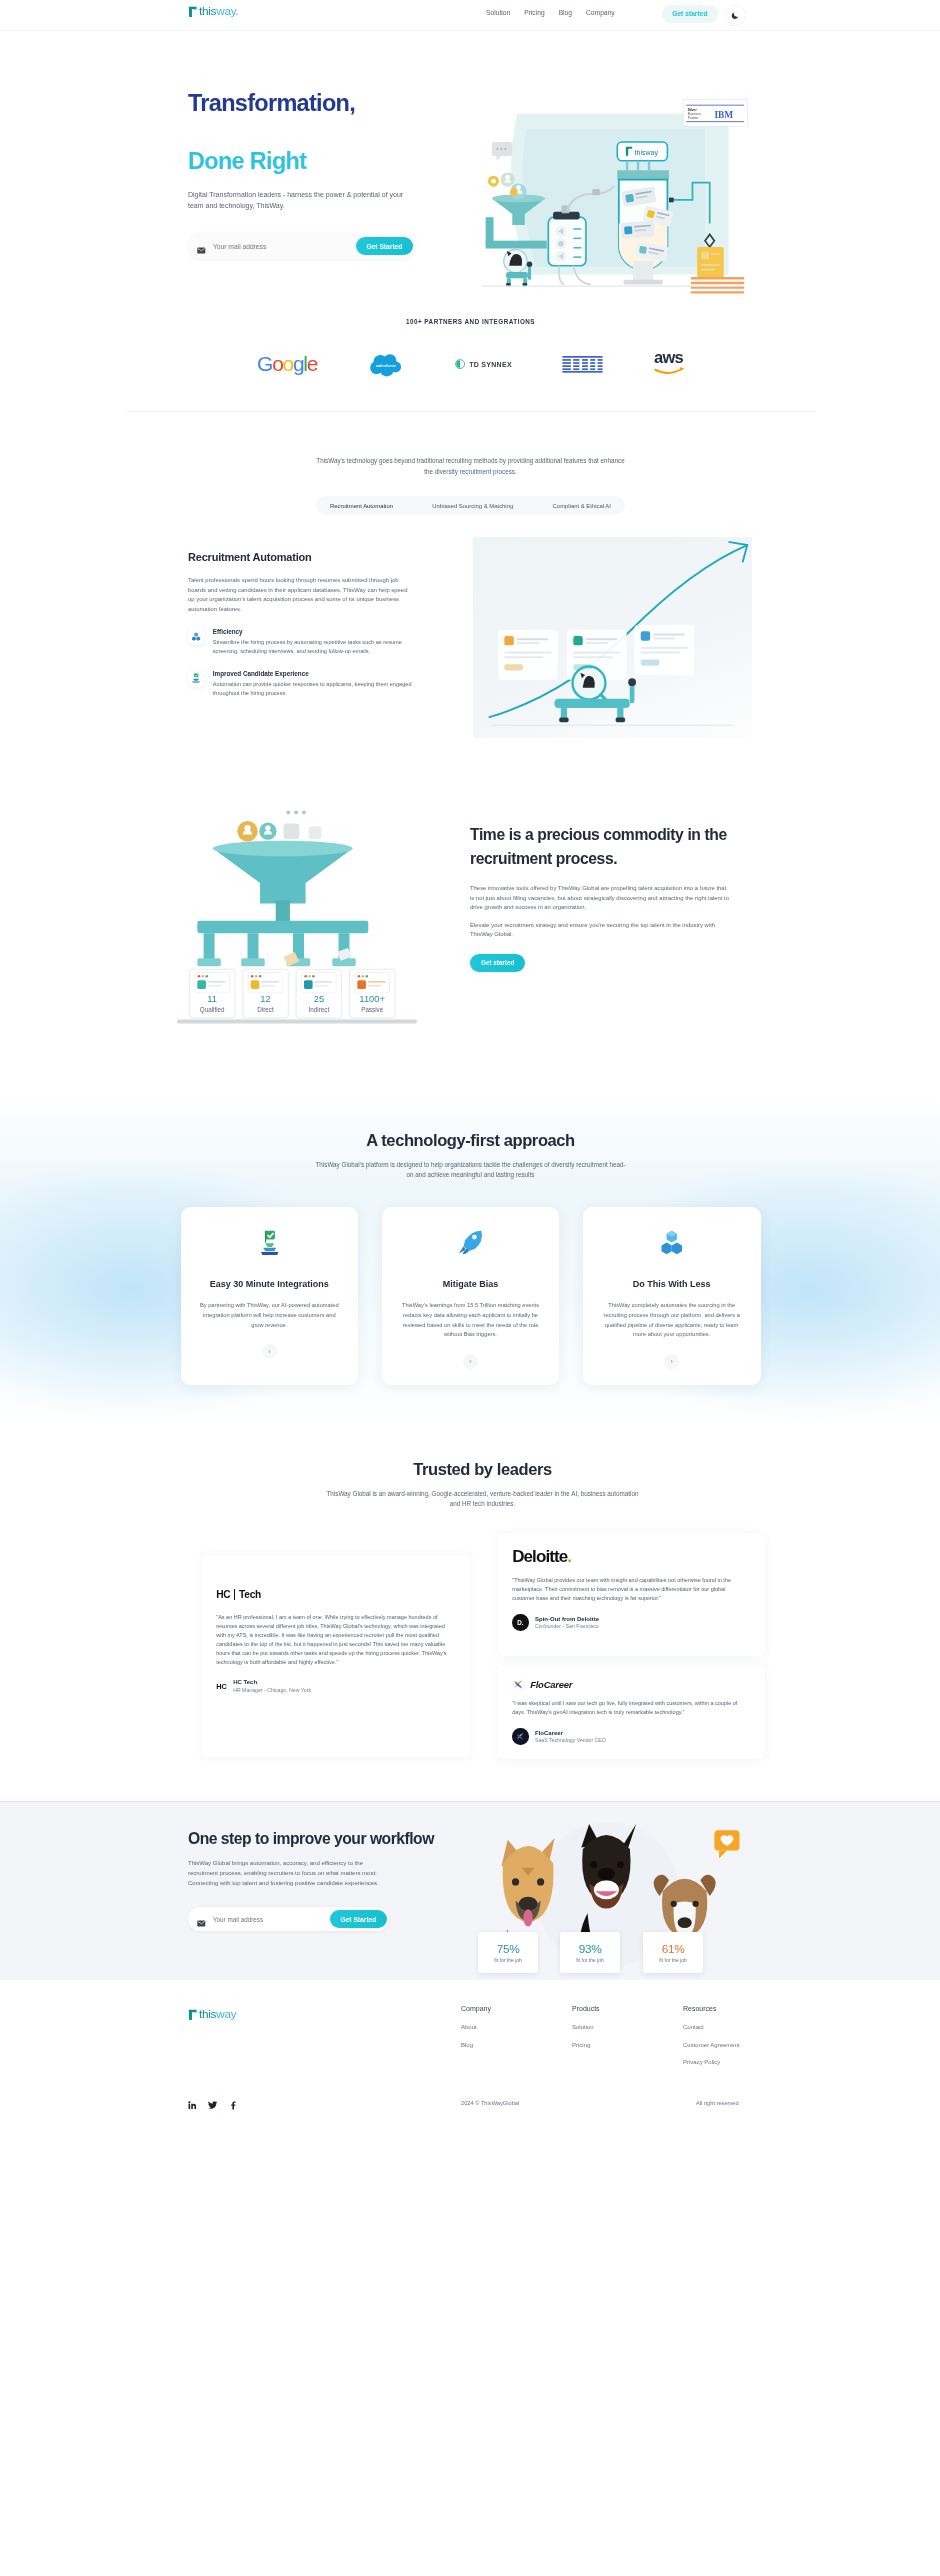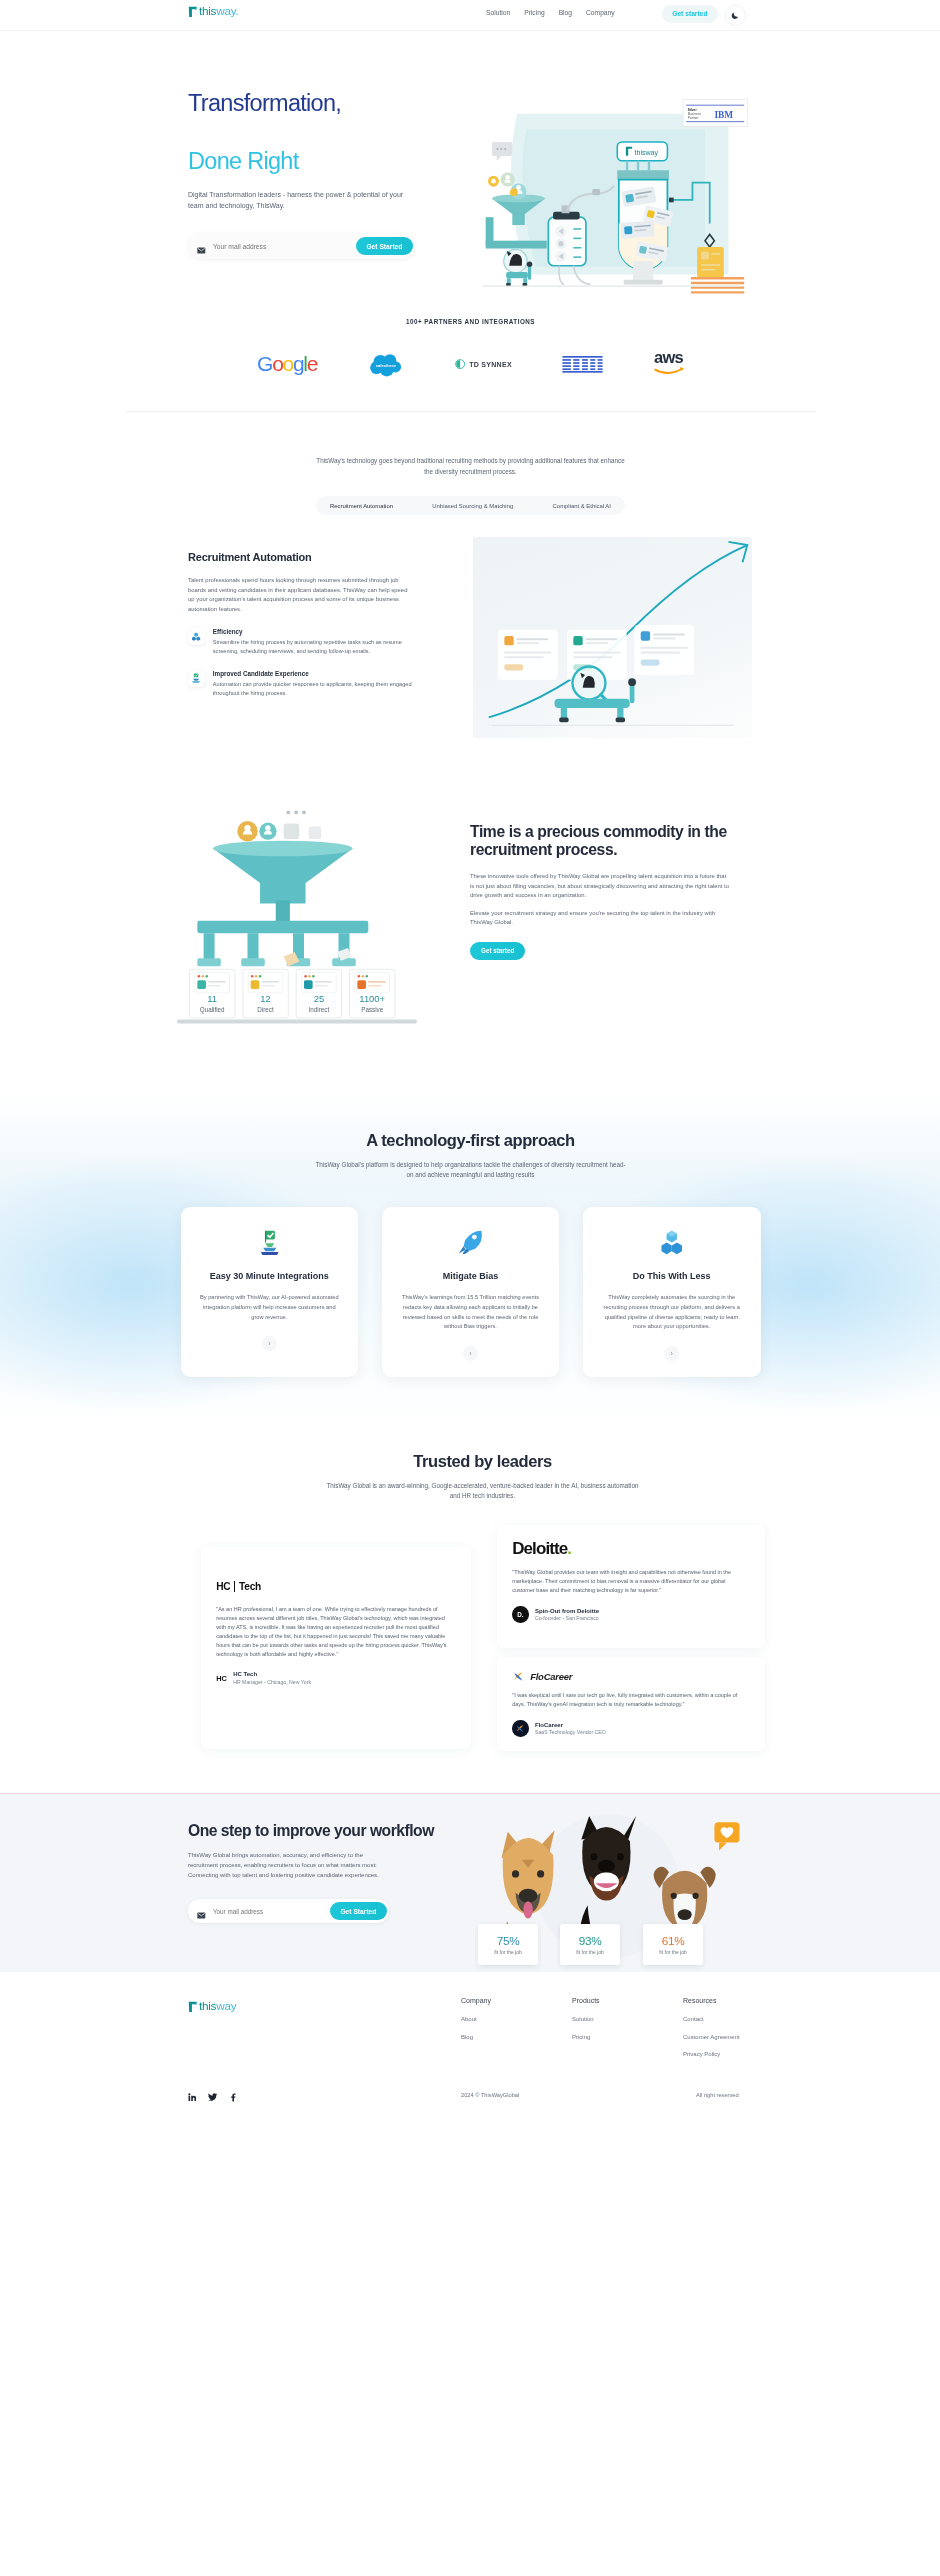--- a/index.html
+++ b/index.html
@@ -42,21 +42,21 @@
     position: absolute; left: 725px; top: 4.7px;
     width: 21px; height: 21px; border-radius: 50%;
     background: #fff; border: 0.8px solid #f0f2f5;
     display:flex; align-items:center; justify-content:center; cursor:pointer;
   }
 
   
   .hero { position: relative; height: 270px; background: #fff; }
   .hero-left { position: absolute; left: 188px; top: 59px; width: 259px; }
   .hero-h1 {
-    font-size: 23.5px; line-height: 26px; font-weight: 400; letter-spacing: -0.7px;
+    font-size: 23.5px; line-height: 26px; font-weight: 700; letter-spacing: -0.7px;
   }
   .hero-h1 .l1 { color: #223a8f; display: block; }
   .hero-h1 .l2 { color: #2fc3e3; display: block; margin-top: 32px; }
   .hero-sub {
     margin-top: 15px; font-size: 7px; line-height: 11px; color: #5b6472; width: 227px;
   }
   .hero-form {
     margin-top: 22px; width: 227px; height: 26px;
     background: #fbfbfc; border-radius: 14px;
     box-shadow: 0 0.8px 3.9px rgba(30,40,60,0.07);
@@ -122,21 +122,21 @@
   .ra-right {
     position: absolute; left: 473px; top: 0; width: 279px; height: 201px;
     background: linear-gradient(160deg,#eef3f6 0%,#f2f6f8 60%,#fdfdfd 100%);
     border-radius: 1.6px; overflow: hidden;
   }
 
   
   .time { position: relative; margin-top: 31px; height: 274px; }
   .time-art { position: absolute; left: 169px; top: 0; width: 259px; height: 251px; }
   .time-right { position: absolute; left: 470px; top: 19.6px; width: 259px; }
-  .time-h2 { font-size: 15.7px; line-height: 18px; font-weight: 800; color: #242c3c; letter-spacing:-0.4px;}
+  .time-h2 { font-size: 15.7px; line-height: 24px; font-weight: 800; color: #242c3c; letter-spacing:-0.4px;}
   .time-p { margin-top: 13.3px; font-size: 5.9px; line-height: 9.4px; color: #5d6674; }
   .time-p + .time-p { margin-top: 8.6px; }
   .btn-started-2 {
     margin-top: 14px; background: linear-gradient(100deg,#1ec8d8,#18bfd0); color:#fff;
     border:none; border-radius:10.2px; font-size:6.3px; font-weight:700; padding:5.5px 11px; cursor:pointer;
     font-family:"Liberation Sans", sans-serif;
   }
 
   
   .techfirst {
@@ -146,21 +146,21 @@
       radial-gradient(ellipse 329px 180px at 86% 58%, rgba(150,210,245,0.55), rgba(255,255,255,0) 72%),
       linear-gradient(180deg,#ffffff 0%, #eef7fc 28%, #f3fafd 62%, #ffffff 100%);
   }
   .cards { margin: 26px auto 0; width: 580px; display: flex; gap: 23.5px; justify-content: center; }
   .card {
     width: 178px; background: #fff; border-radius: 9.4px; padding: 20.4px 17px 15.7px;
     box-shadow: 0 2.4px 12.5px rgba(40,60,90,0.07); text-align: center;
     display:flex; flex-direction:column; align-items:center;
   }
   .card-ico { height: 30px; display:flex; align-items:center; justify-content:center; }
-  .card-h { margin-top: 14px; font-size: 9px; font-weight: 800; color: #242c3c; line-height:11.8px; }
+  .card-h { margin-top: 22px; font-size: 9px; font-weight: 800; color: #242c3c; line-height:11.8px; }
   .card-p { margin-top: 10.2px; font-size: 5.7px; line-height: 9.8px; color: #5d6674; }
   .card-arrow {
     margin-top: 14px; width: 15px; height: 15px; border-radius: 50%;
     background: #f5f7f9; display:flex; align-items:center; justify-content:center;
     font-size: 7px; color:#8b939f; cursor:pointer;
   }
 
   
   .trusted { text-align:center; padding-top: 28px; margin-left: 24px; }
   .t-grid { position: relative; margin: 23.5px auto 0; width: 564px; height: 227px; }

